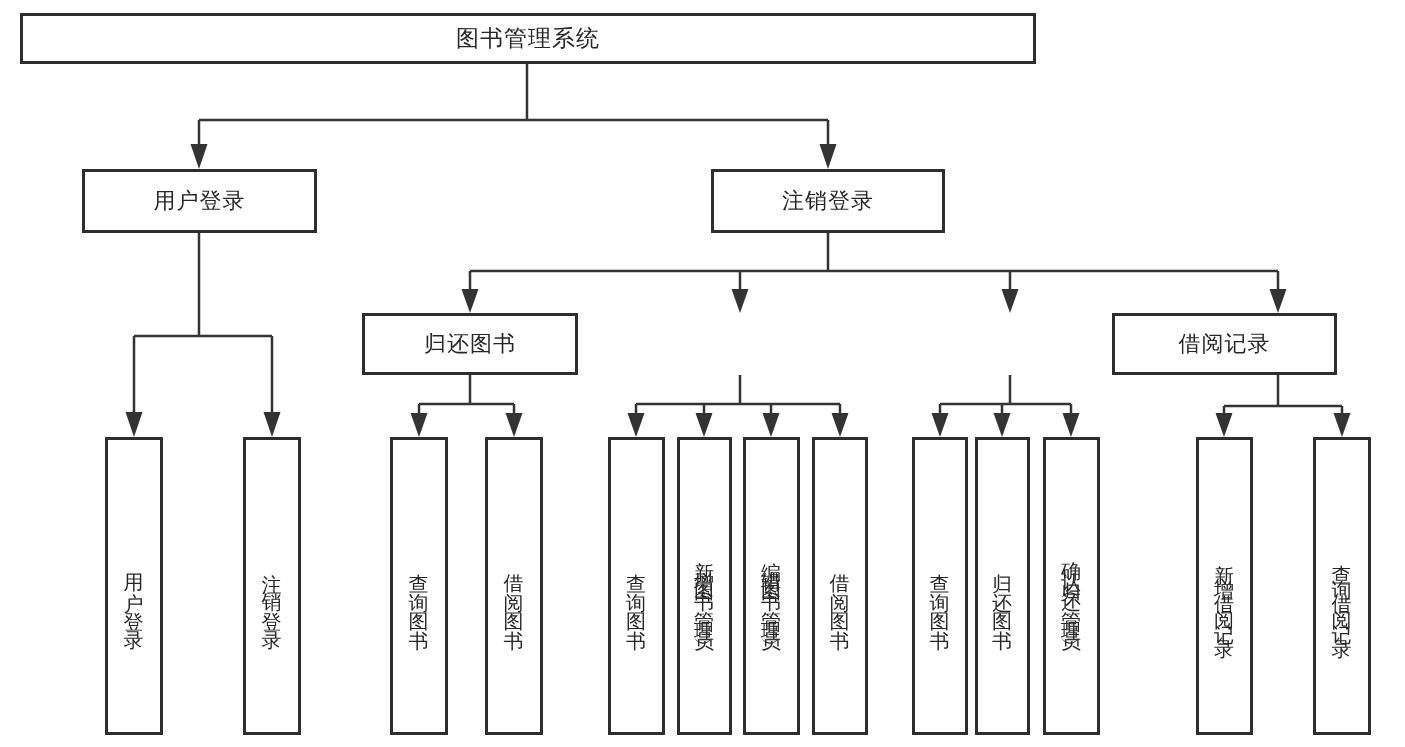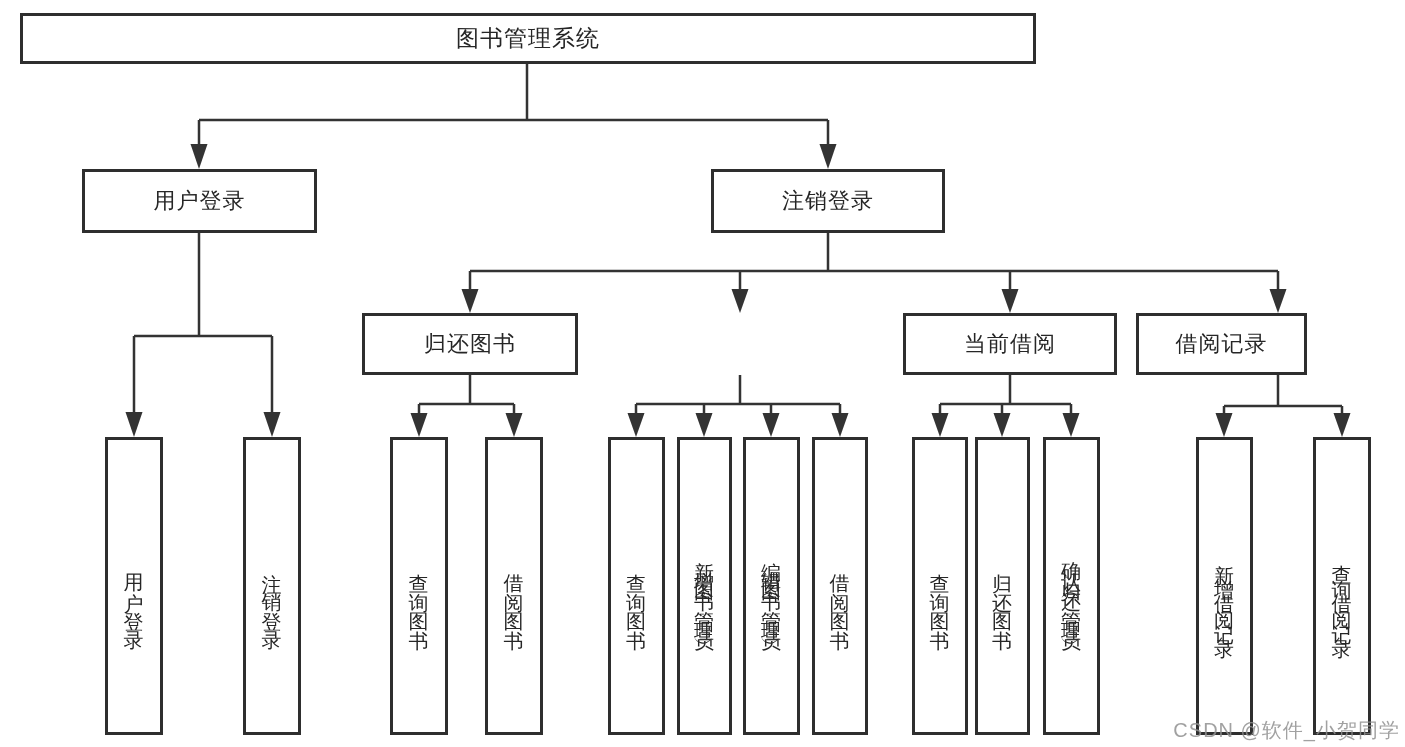--- a/index.html
+++ b/index.html
@@ -110,24 +110,21 @@
   <div class="node" style="left:82px;top:169px;width:235px;height:64px">
     <span>用户登录</span>
   </div>
   <div class="node" style="left:711px;top:169px;width:234px;height:64px">
     <span>注销登录</span>
   </div>
 
   <div class="node" style="left:362px;top:313px;width:216px;height:62px">
     <span>归还图书</span>
   </div>
-  <div class="node" style="left:903px;top:313px;width:214px;height:62px">
-    <span>当前借阅</span>
-  </div>
-  <div class="node" style="left:1136px;top:313px;width:171px;height:62px">
+  <div class="node" style="left:1112px;top:313px;width:225px;height:62px">
     <span>借阅记录</span>
   </div>
 
   <div class="leaf" style="left:105px;width:58px">
     <span class="vlabel len4">用户登录</span>
   </div>
   <div class="leaf" style="left:243px;width:58px">
     <span class="vlabel len4">注销登录</span>
   </div>
 
@@ -161,15 +158,14 @@
     <span class="vlabel len9">确认归还（管理员）</span>
   </div>
 
   <div class="leaf" style="left:1196px;width:57px">
     <span class="vlabel len6">新增借阅记录</span>
   </div>
   <div class="leaf" style="left:1313px;width:58px">
     <span class="vlabel len6">查询借阅记录</span>
   </div>
 
-  <div class="watermark">CSDN @软件_小贺同学</div>
 
 </div>
 
 </body></html>

